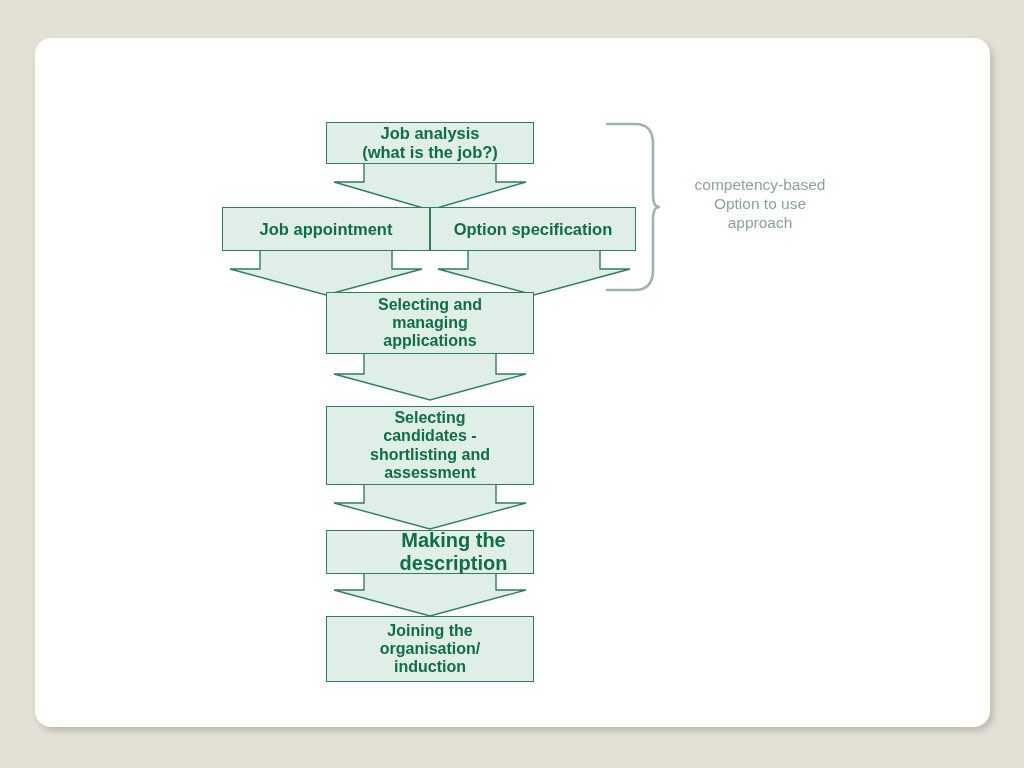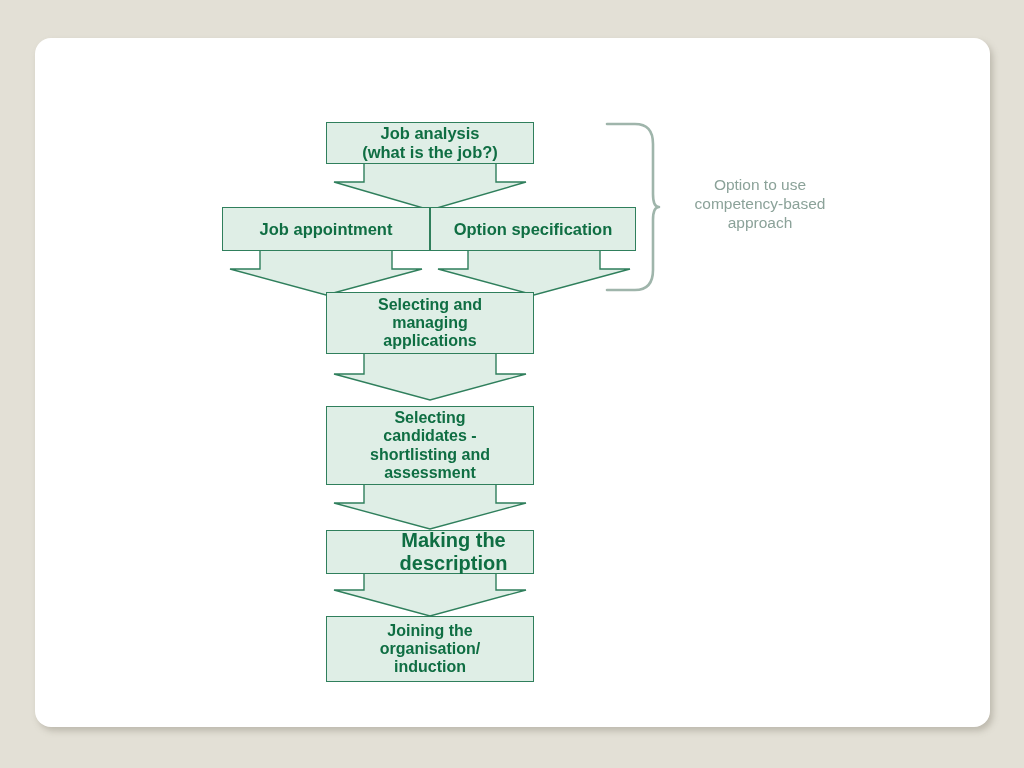--- a/index.html
+++ b/index.html
@@ -128,22 +128,22 @@
     </div>
 
     <div id="bracket">
       <svg width="56" height="170" viewBox="0 0 56 170">
         <path d="M 2 2 L 30 2 Q 48 2 48 22 L 48 72 Q 48 85 54 85
                  Q 48 85 48 98 L 48 148 Q 48 168 30 168 L 2 168" fill="none" stroke="#9fb5ab" stroke-width="2.6" stroke-linecap="round" stroke-linejoin="round"></path>
       </svg>
     </div>
 
     <div id="annotation">
+      <span>competency-based</span>
       <span>Option to use</span>
-      <span>competency-based</span>
       <span>approach</span>
     </div>
 
     <div class="flow-box" id="box-job-analysis">
       <span class="ln-bold">Job analysis</span>
       <span class="ln-reg">(what is the job?)</span>
     </div>
 
     <div class="flow-box" id="box-job-description">
       <span class="ln-bold">Job appointment</span>

